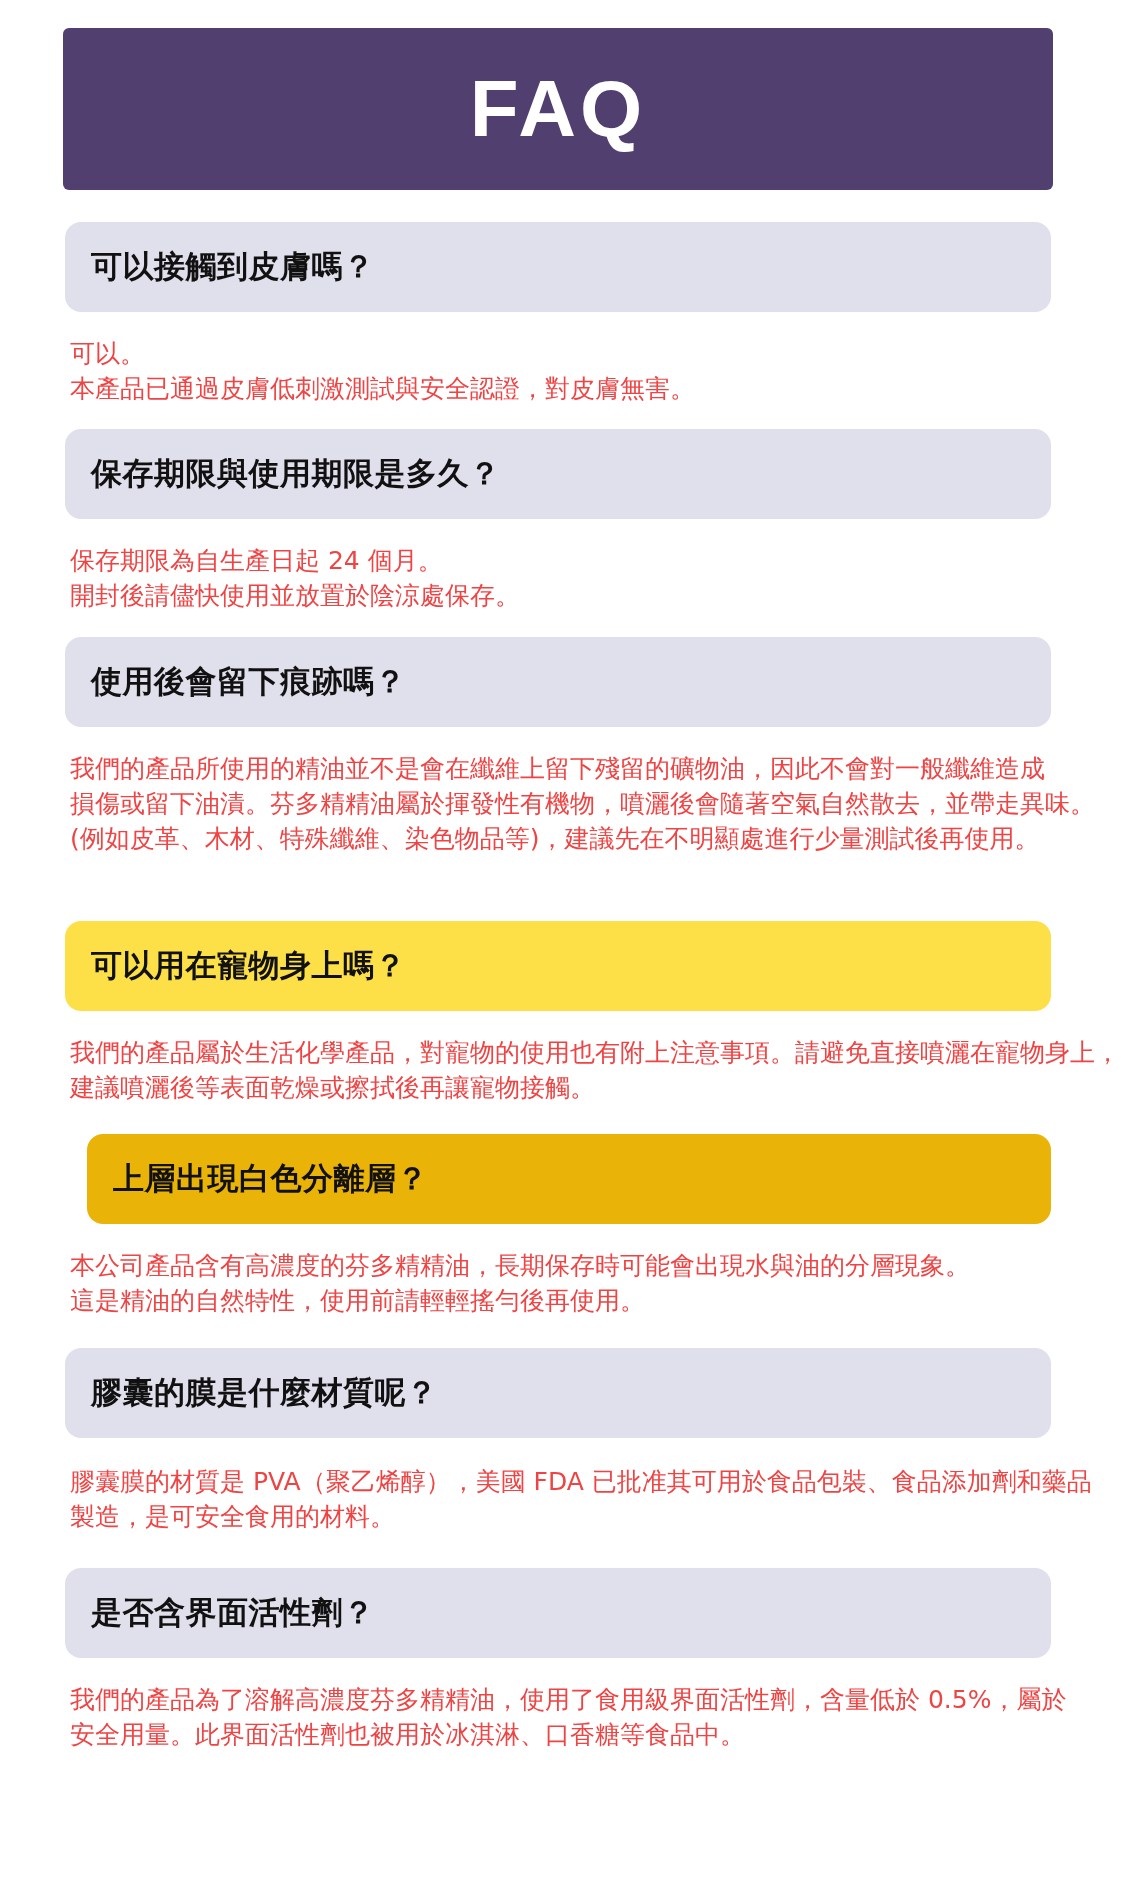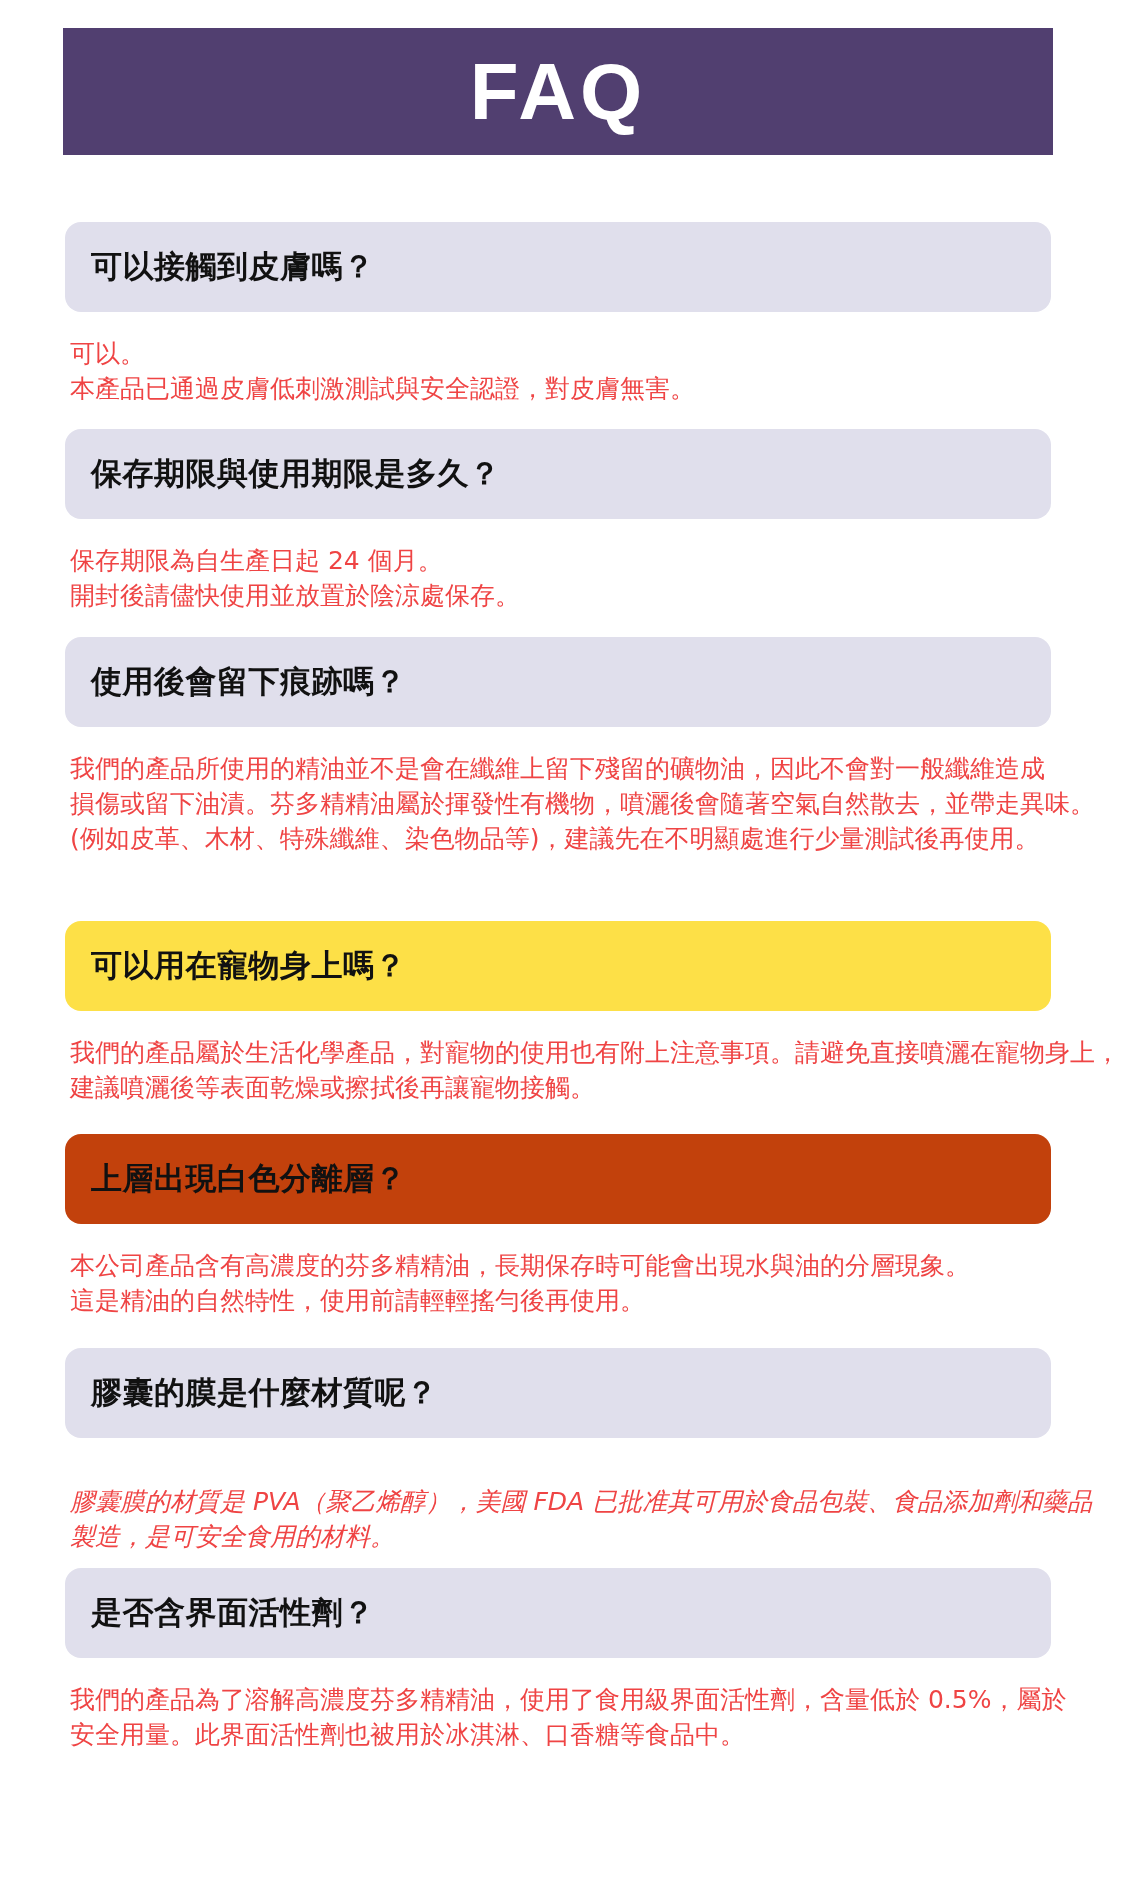--- a/index.html
+++ b/index.html
@@ -1,19 +1,19 @@
 <!DOCTYPE html>
 <html><head>
 <meta charset="utf-8">
 <style>
   html, body { margin: 0; padding: 0; background: #ffffff; }
   body { width: 1125px; height: 1891px; position: relative; overflow: hidden;
          font-family: "DejaVu Sans", "Liberation Sans", sans-serif; color: #1a1a1a; }
-  .banner { position: absolute; left: 63px; top: 28px; width: 990px; height: 127px;
-            border-radius: 0; display: flex; align-items: center; justify-content: center; }
+  .banner { position: absolute; left: 63px; top: 28px; width: 990px; height: 162px;
+            border-radius: 6px; display: flex; align-items: center; justify-content: center; }
   .banner-title { color: #ffffff; font-family: "Liberation Sans", sans-serif; font-weight: bold;
                   font-size: 80px; letter-spacing: 4px; line-height: 1; }
   .faq-item { position: absolute; left: 65px; width: 986px; }
   .q-box { height: 90px; border-radius: 16px; display: flex; align-items: center;
            padding-left: 26px; box-sizing: border-box; }
   .q-text { font-weight: bold; font-size: 31px; color: #111111; letter-spacing: 0.5px; text-align: right; }
   .a-text { margin-top: 24px; padding-left: 5px; font-size: 25px; line-height: 35px; color: #ef4444;
             width: 1000px; }
   .a-line { display: block; white-space: nowrap; }
 </style>
@@ -59,34 +59,34 @@
   <div class="q-box" style="background:#fde047;">
     <span class="q-text">可以用在寵物身上嗎？</span>
   </div>
   <div class="a-text">
     <span class="a-line">我們的產品屬於生活化學產品，對寵物的使用也有附上注意事項。請避免直接噴灑在寵物身上，</span>
     <span class="a-line">建議噴灑後等表面乾燥或擦拭後再讓寵物接觸。</span>
   </div>
 </div>
 
 <div class="faq-item" style="top:1134px;">
-  <div class="q-box" style="background:#c2410c;">
+  <div class="q-box" style="background:#eab308;margin-left:22px;">
     <span class="q-text">上層出現白色分離層？</span>
   </div>
   <div class="a-text">
     <span class="a-line">本公司產品含有高濃度的芬多精精油，長期保存時可能會出現水與油的分層現象。</span>
     <span class="a-line">這是精油的自然特性，使用前請輕輕搖勻後再使用。</span>
   </div>
 </div>
 
 <div class="faq-item" style="top:1348px;">
   <div class="q-box" style="background:#e0dfec;">
     <span class="q-text">膠囊的膜是什麼材質呢？</span>
   </div>
-  <div class="a-text" style="margin-top:46px;font-style:italic;">
+  <div class="a-text" style="margin-top:26px;">
     <span class="a-line">膠囊膜的材質是 PVA（聚乙烯醇），美國 FDA 已批准其可用於食品包裝、食品添加劑和藥品</span>
     <span class="a-line">製造，是可安全食用的材料。</span>
   </div>
 </div>
 
 <div class="faq-item" style="top:1568px;">
   <div class="q-box" style="background:#e0dfec;">
     <span class="q-text">是否含界面活性劑？</span>
   </div>
   <div class="a-text" style="">

